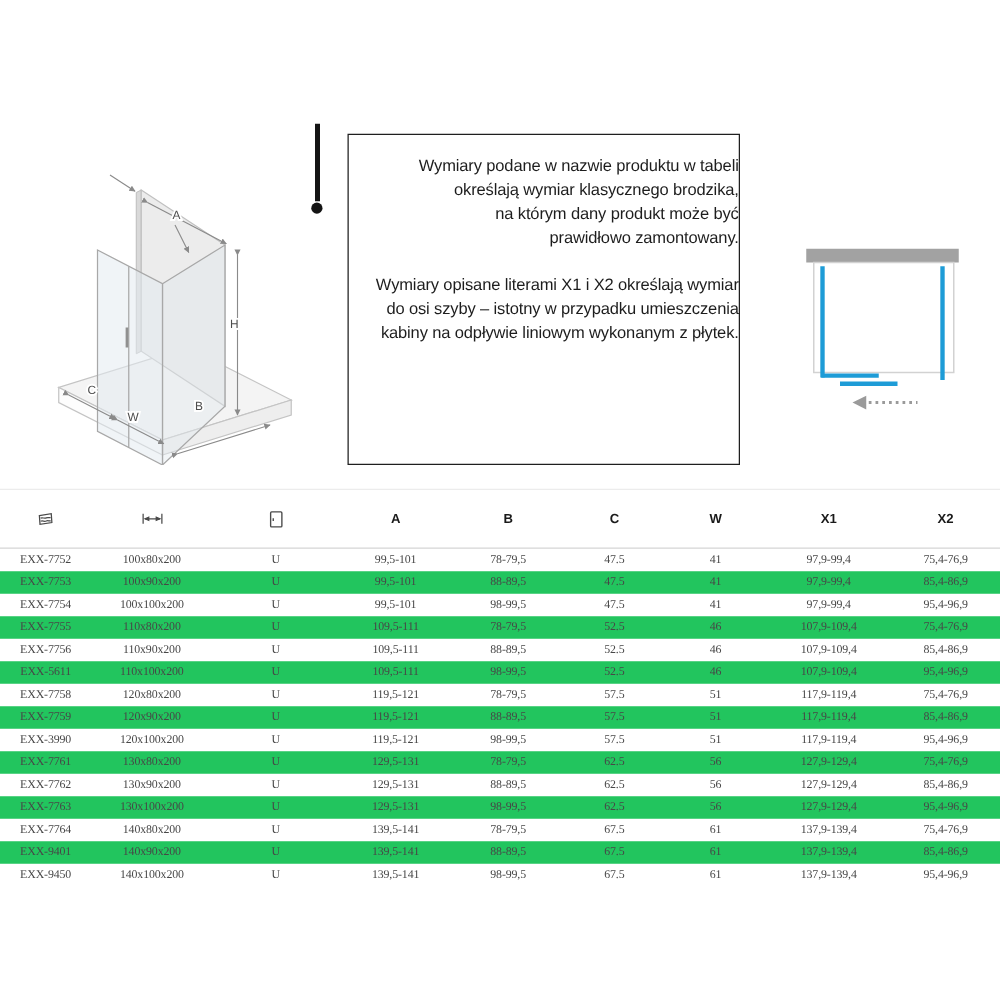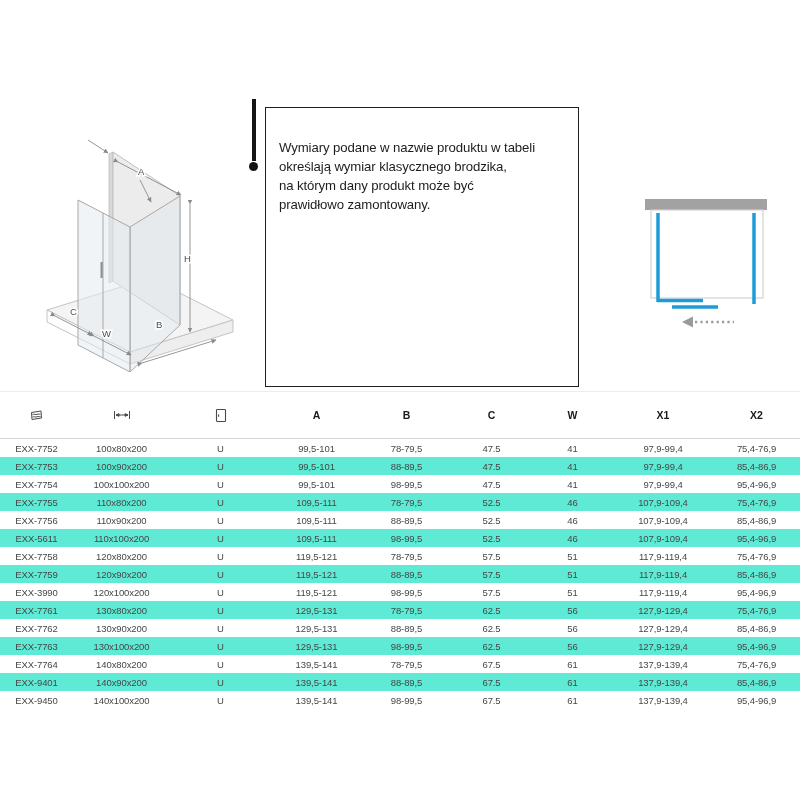--- a/index.html
+++ b/index.html
@@ -7,36 +7,36 @@
     width:800px;height:800px;position:relative;background:#ffffff;
     font-family:"Liberation Sans", sans-serif;color:#1c1c1c;overflow:hidden;
   }
   
   .drawing-area{position:absolute;left:30px;top:132px;width:230px;height:240px;}
   
   .marker-line{position:absolute;left:252px;top:99px;width:4px;height:62px;background:#141414;}
   .marker-dot{position:absolute;left:249px;top:162px;width:9px;height:9px;border-radius:50%;background:#141414;}
   
   .note-box{
-    position:absolute;left:265px;top:107px;width:299px;height:248px;
-    border:1.5px solid #1f1f1f;background:#fff;padding:30px 0 0 13px;
+    position:absolute;left:278px;top:107px;width:299px;height:248px;
+    border:1.5px solid #1f1f1f;background:#fff;padding:15px 0 0 13px;text-align:right;
   }
   .note-box p{
     margin:0 0 19px 0;font-size:13.2px;line-height:19px;color:#1d1d1d;
     white-space:pre-line;letter-spacing:-0.1px;
   }
   
   .diagram-area{position:absolute;left:628px;top:184px;width:160px;height:150px;}
   
   .spec-table{position:absolute;left:0;top:391px;width:800px;}
   .tgrid{display:grid;grid-template-columns:73px 97px 101px 91px 89px 81px 81px 100px 87px;}
   .thead{height:46px;align-items:center;border-top:1px solid #ececec;border-bottom:1px solid #d5d5d5;}
   .thead .hcell{display:flex;justify-content:center;align-items:center;font-weight:700;font-size:10.5px;color:#1a1a1a;}
-  .trow{height:18px;align-items:center;}
-  .trow.alt{background:#5eead4;}
+  .trow{height:18px;align-items:center;font-family:Liberation Serif, serif;}
+  .trow.alt{background:#22c55e;}
   .tcell{text-align:center;font-size:9.5px;color:#474747;letter-spacing:-0.1px;}
   .hicon svg{display:block;}
 </style>
 </head>
 <body>
 
 <div class="drawing-area">
   <svg width="230" height="240" viewBox="0 0 230 240">
     <defs>
       <marker id="arr" markerWidth="7" markerHeight="7" refX="5" refY="3.5" orient="auto">
@@ -96,20 +96,23 @@
 </div>
 
 <div class="marker-line"></div>
 <div class="marker-dot"></div>
 
 <div class="note-box">
   <p>Wymiary podane w nazwie produktu w tabeli
 określają wymiar klasycznego brodzika,
 na którym dany produkt może być
 prawidłowo zamontowany.</p>
+  <p>Wymiary opisane literami X1 i X2 określają wymiar
+do osi szyby – istotny w przypadku umieszczenia
+kabiny na odpływie liniowym wykonanym z płytek.</p>
 </div>
 
 <div class="diagram-area">
   <svg width="160" height="150" viewBox="0 0 160 150">
     <rect x="17" y="15" width="122" height="11" fill="#a2a2a2"></rect>
     <rect x="23" y="26" width="112" height="88" fill="#ffffff" stroke="#d2d2d2" stroke-width="1.2"></rect>
     <g stroke="#1e9cd7" stroke-width="3.5" fill="none">
       <line x1="30" y1="29" x2="30" y2="118"></line>
       <line x1="29" y1="116.5" x2="75" y2="116.5"></line>
       <line x1="44" y1="123" x2="90" y2="123"></line>

